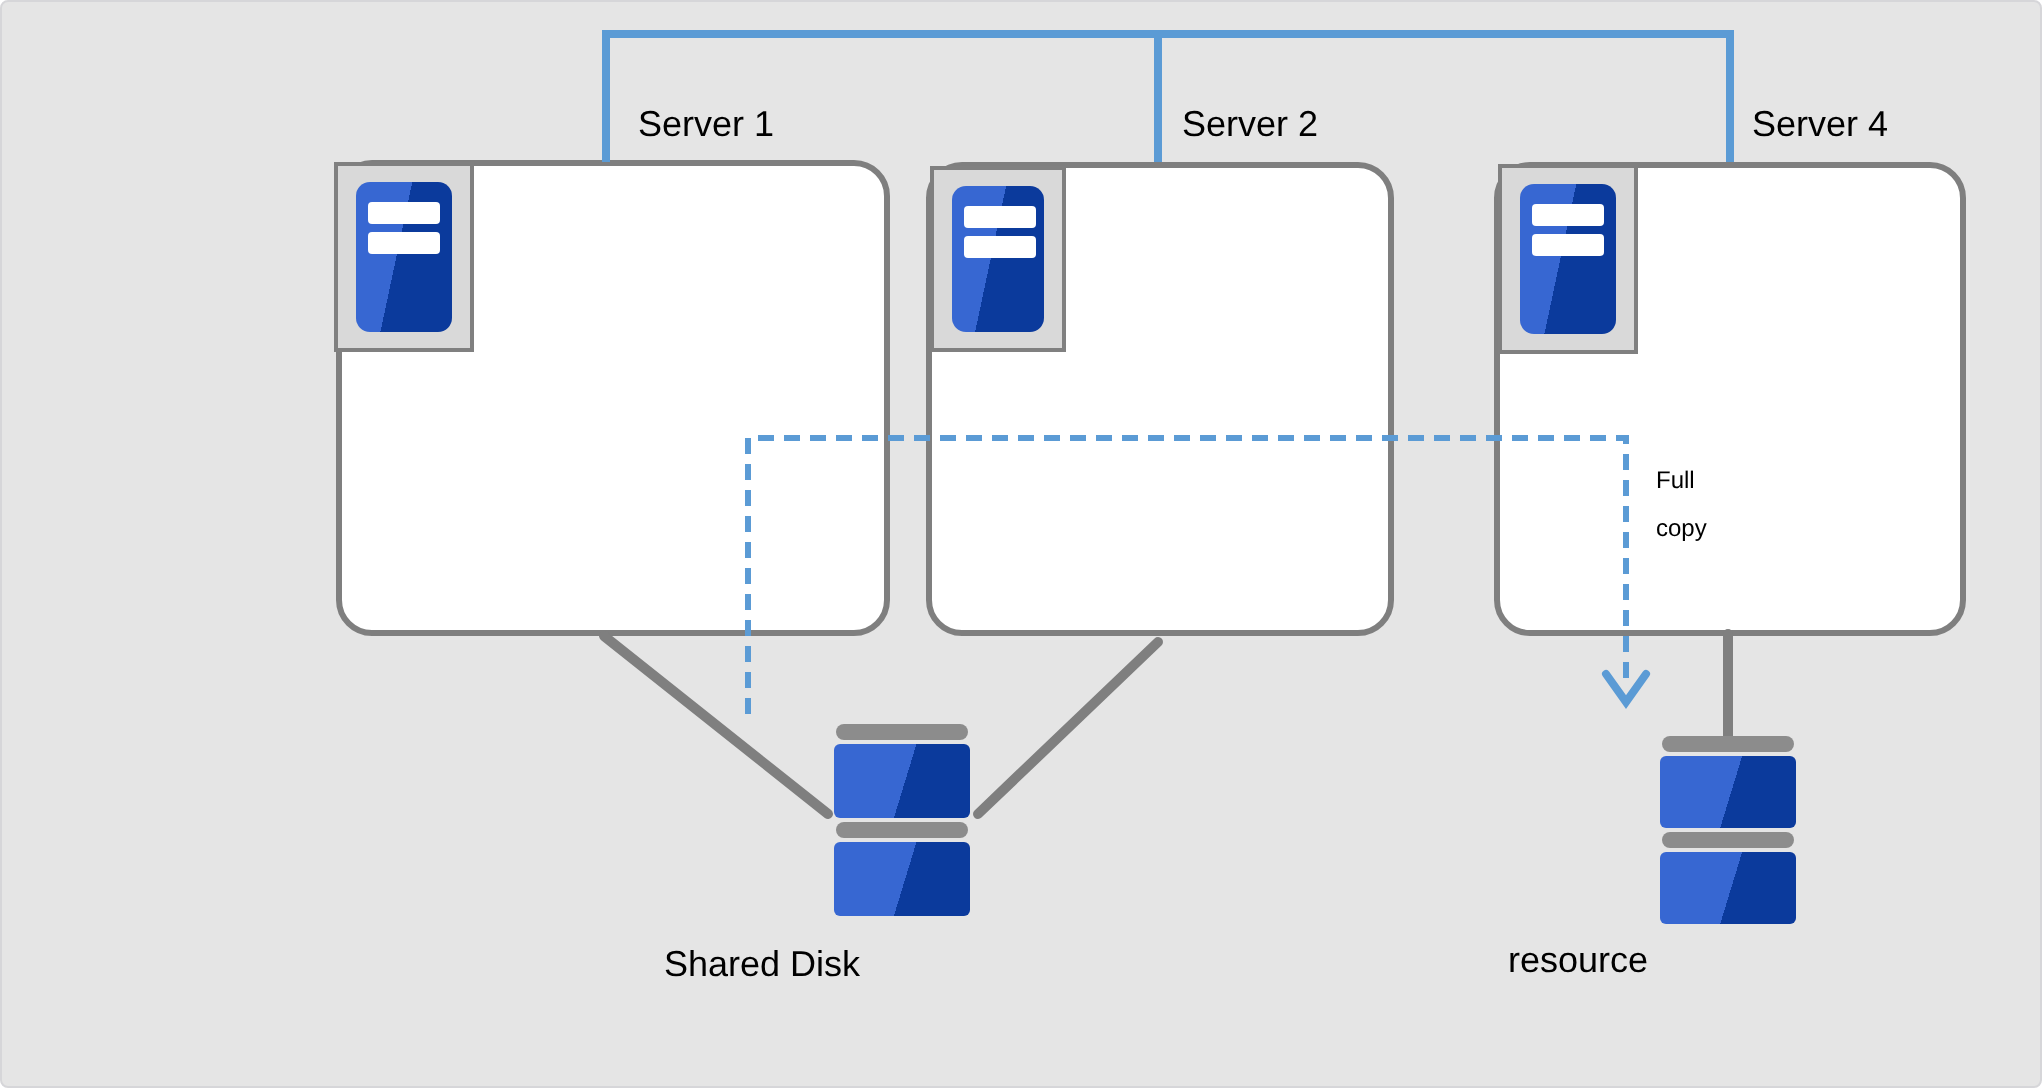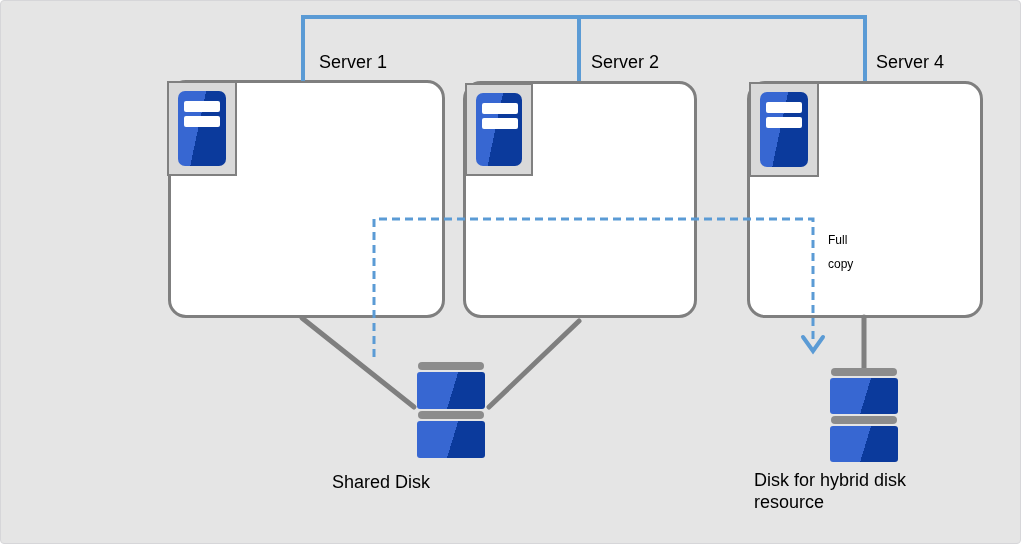--- a/index.html
+++ b/index.html
@@ -141,17 +141,16 @@
     <div class="cap c1"></div>
     <div class="platter"></div>
     <div class="cap c2"></div>
     <div class="platter"></div>
   </div>
 
   <div class="disk-label" style="left:331px;top:470px;width:240px;">
     <div>Shared Disk</div>
   </div>
   <div class="disk-label" style="left:753px;top:468px;width:220px;">
-    <div>Disk for hybrid disk</div>
     <div>resource</div>
   </div>
 
 </div>
 
 </body></html>

